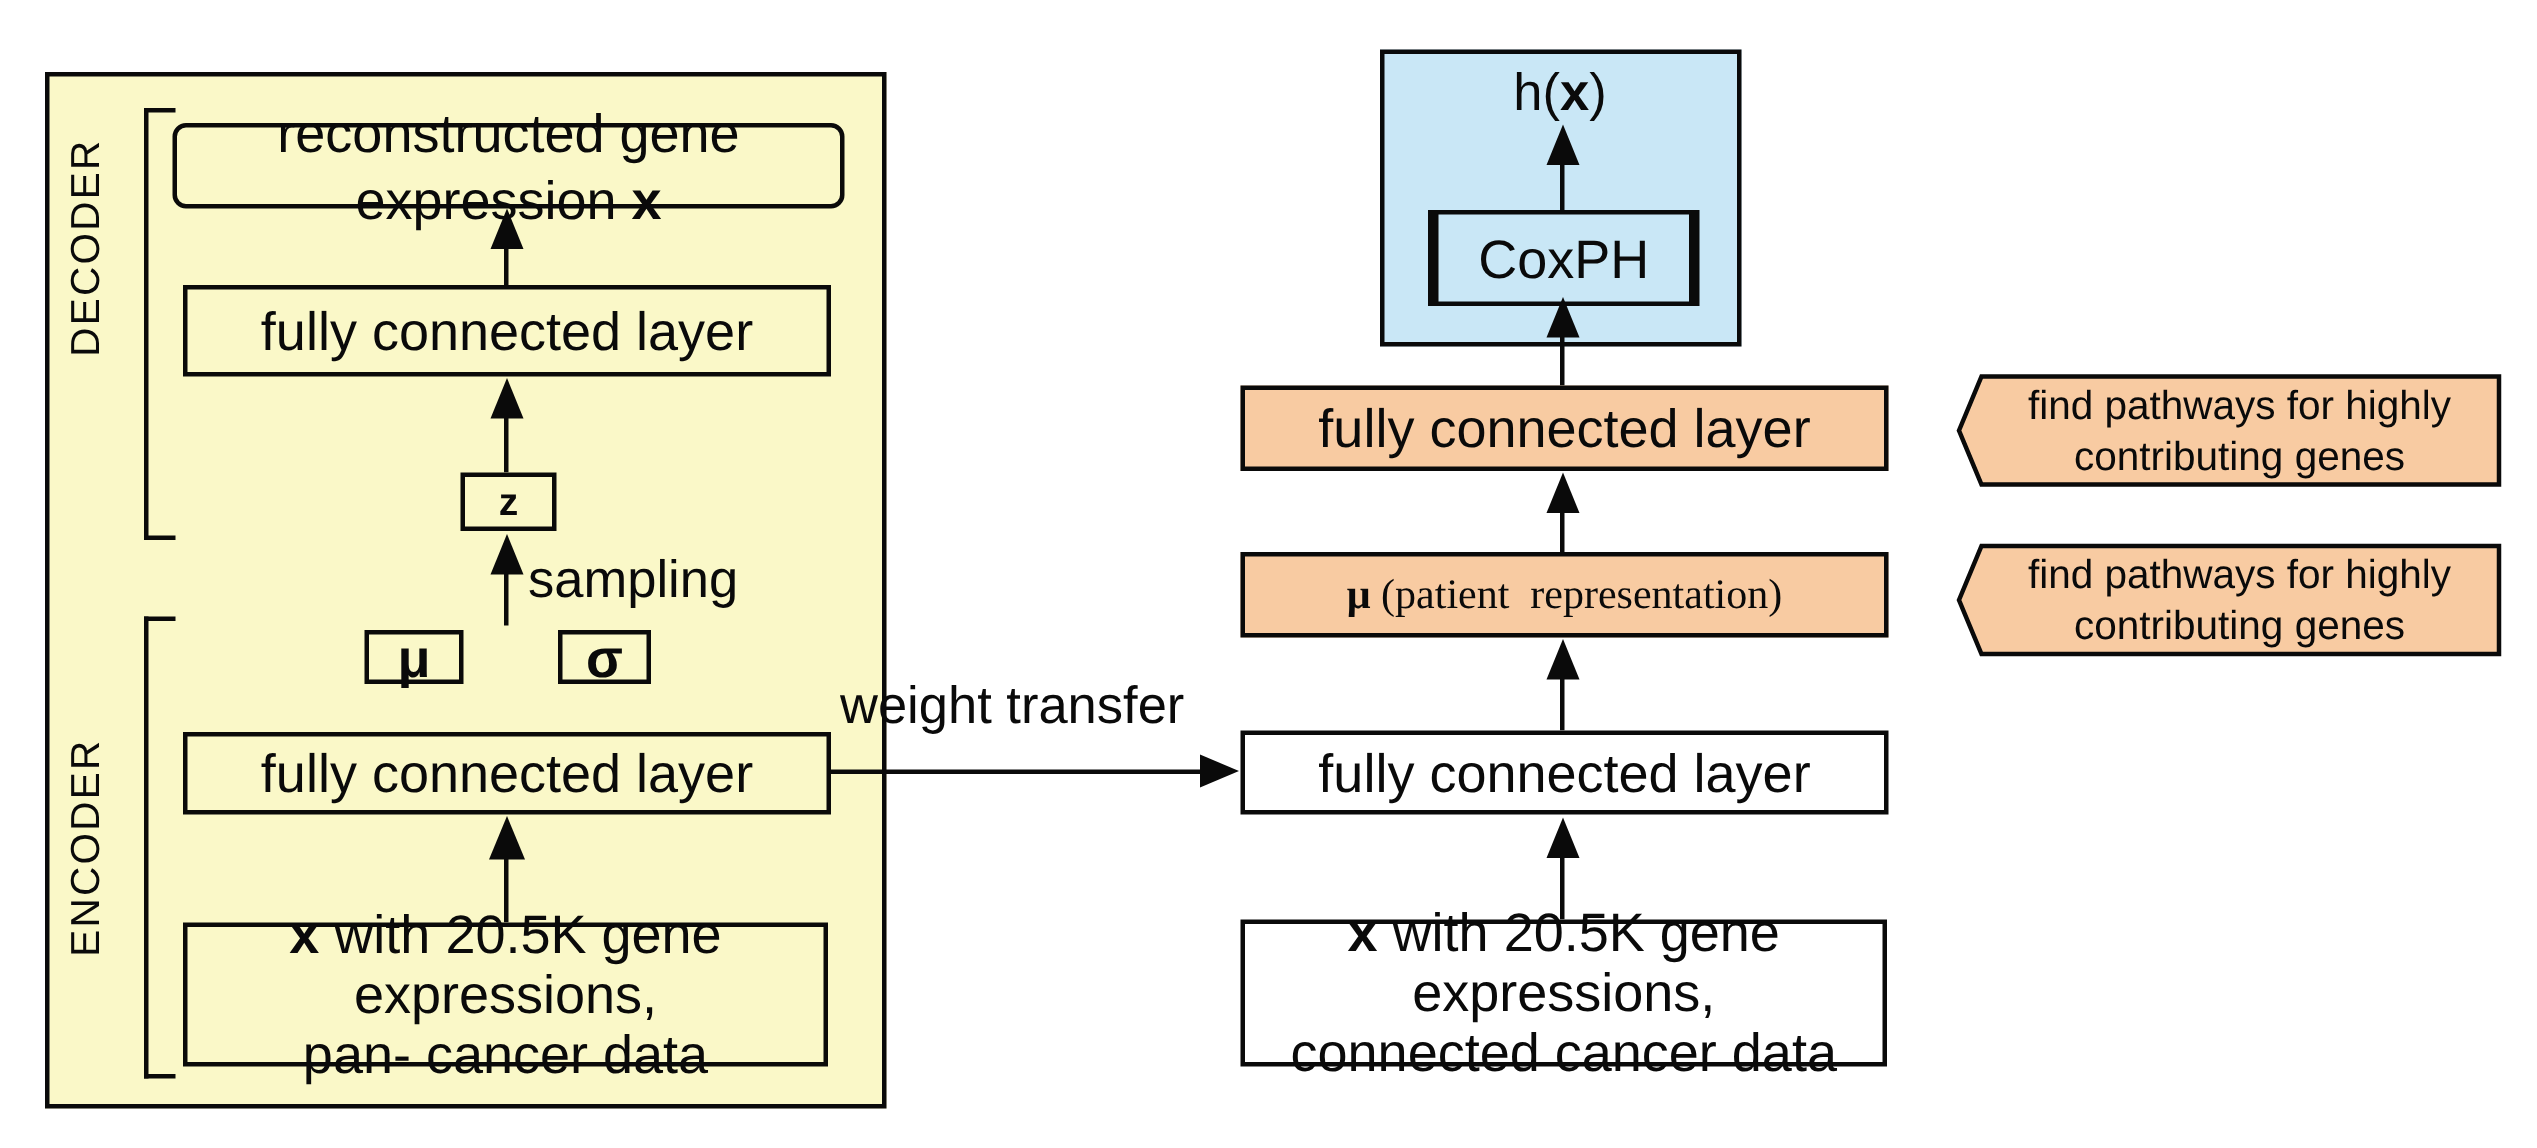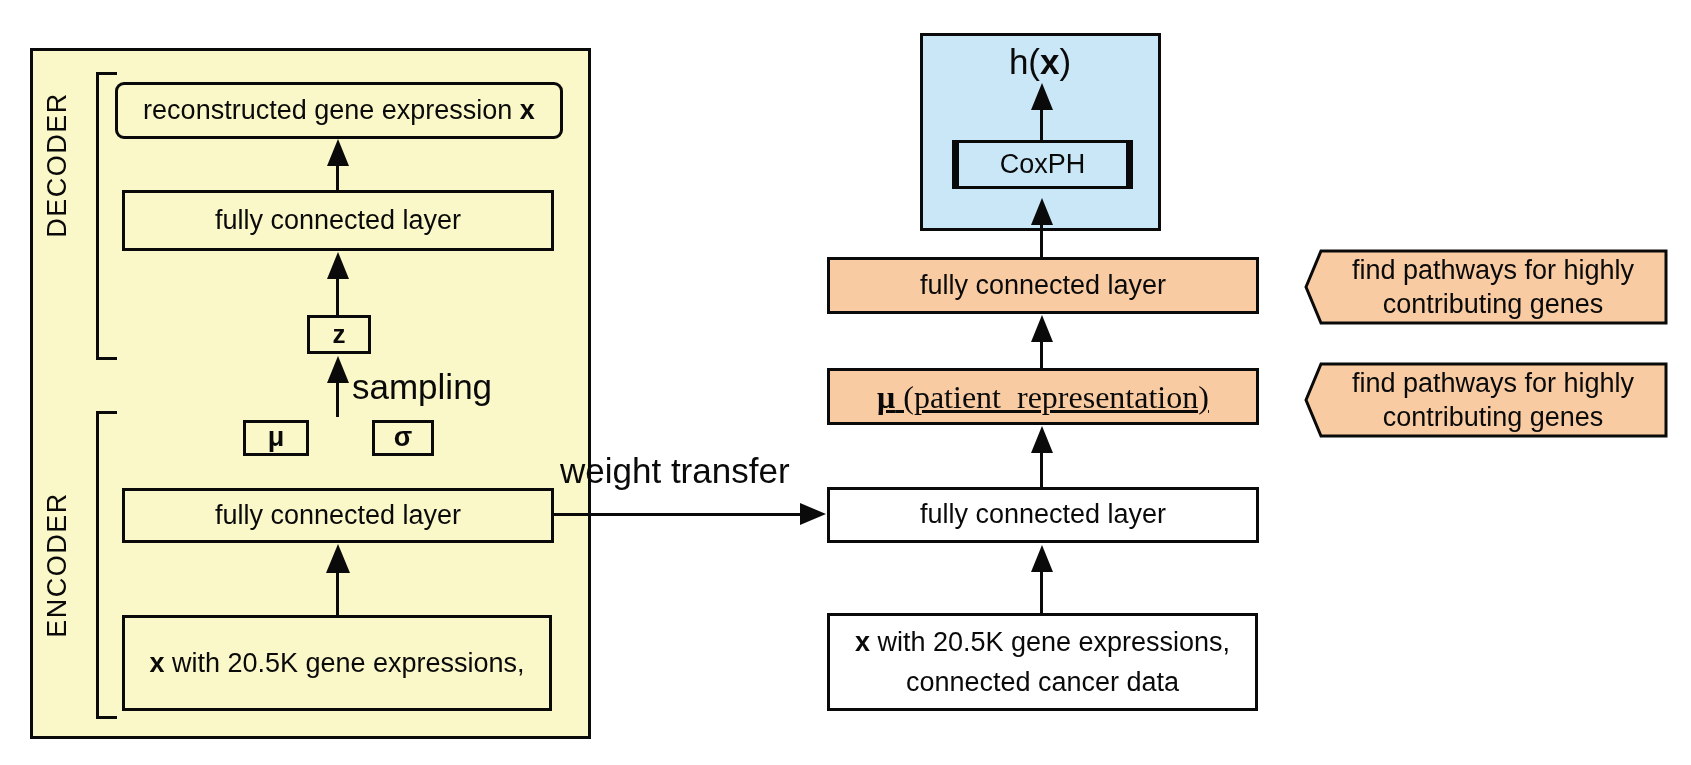--- a/index.html
+++ b/index.html
@@ -11,21 +11,21 @@
   }
   html,body{margin:0;padding:0;background:#ffffff;}
   .canvas{
     position:relative;width:1691px;height:765px;background:#ffffff;
     font-family:"Liberation Sans",sans-serif;color:var(--ink);overflow:hidden;
   }
   .abs{position:absolute;box-sizing:border-box;}
   .box{
     position:absolute;box-sizing:border-box;border:3px solid var(--ink);
     display:flex;align-items:center;justify-content:center;text-align:center;
-    font-size:27px;line-height:1.25;
+    font-size:36px;line-height:1.25;
   }
   .yellow{background:var(--pale-yellow);}
   .peach{background:var(--peach);}
   .blue{background:var(--light-blue);}
   .white{background:var(--white);}
   .two-line{flex-direction:column;line-height:40px;}
   .vline{position:absolute;width:3px;background:var(--ink);}
   .hline{position:absolute;height:3px;background:var(--ink);}
   .ah-up{position:absolute;width:0;height:0;
     border-left:11px solid transparent;border-right:11px solid transparent;
@@ -37,21 +37,21 @@
   .bracket{position:absolute;box-sizing:border-box;width:21px;
     border-left:3px solid var(--ink);border-top:3px solid var(--ink);border-bottom:3px solid var(--ink);}
   .vlabel{position:absolute;width:280px;height:32px;transform:rotate(-90deg);
     font-size:27px;letter-spacing:1.5px;text-align:center;line-height:32px;}
   .flabel{position:absolute;font-size:35px;white-space:nowrap;}
   .callout{position:absolute;width:366px;height:78px;}
   .callout svg{position:absolute;left:0;top:0;}
   .callout .ctext{position:absolute;left:16px;top:0;width:348px;height:78px;
     display:flex;flex-direction:column;align-items:center;justify-content:center;
     font-size:27px;line-height:34px;text-align:center;}
-  .serifbox{font-family:"Liberation Serif",serif;font-size:32px;text-decoration:underline;}
+  .serifbox{font-family:"Liberation Serif",serif;font-size:28px;}
   .pre{white-space:pre;}
 </style>
 </head>
 <body>
 
 <div class="canvas">
 
   <div class="abs yellow" style="left:30px;top:48px;width:561px;height:691px;border:3px solid var(--ink);"></div>
 
   <div class="bracket" style="left:96px;top:72px;height:288px;"></div>
@@ -91,36 +91,37 @@
 
   <div class="box yellow" style="left:122px;top:488px;width:432px;height:55px;">
     <span>fully connected layer</span>
   </div>
 
   <div class="ah-up big" style="left:326px;top:544px;"></div>
   <div class="vline" style="left:336px;top:570px;height:45px;"></div>
 
   <div class="box yellow two-line" style="left:122px;top:615px;width:430px;height:96px;">
     <div><b>x</b><span> with 20.5K gene expressions,</span></div>
+    <div>pan- cancer data</div>
   </div>
 
   <div class="hline" style="left:553px;top:513px;width:250px;"></div>
   <div class="ah-right" style="left:800px;top:503px;"></div>
   <div class="flabel" style="left:560px;top:451px;text-align:right;">weight transfer</div>
 
   <div class="abs blue" style="left:920px;top:33px;width:241px;height:198px;border:3px solid var(--ink);"></div>
 
   <div class="flabel" style="left:990px;top:42px;width:100px;text-align:center;">
     <span>h(</span><b>x</b><span>)</span>
   </div>
 
   <div class="ah-up" style="left:1031px;top:83px;"></div>
   <div class="vline" style="left:1040px;top:108px;height:32px;"></div>
 
-  <div class="box blue" style="left:952px;top:140px;width:181px;height:49px;border-left-width:7px;border-right-width:7px;">
+  <div class="box blue" style="left:952px;top:140px;width:181px;height:64px;border-left-width:7px;border-right-width:7px;">
     <span>CoxPH</span>
   </div>
 
   <div class="ah-up" style="left:1031px;top:198px;"></div>
   <div class="vline" style="left:1040px;top:223px;height:34px;"></div>
 
   <div class="box peach" style="left:827px;top:257px;width:432px;height:57px;">
     <span>fully connected layer</span>
   </div>
 

